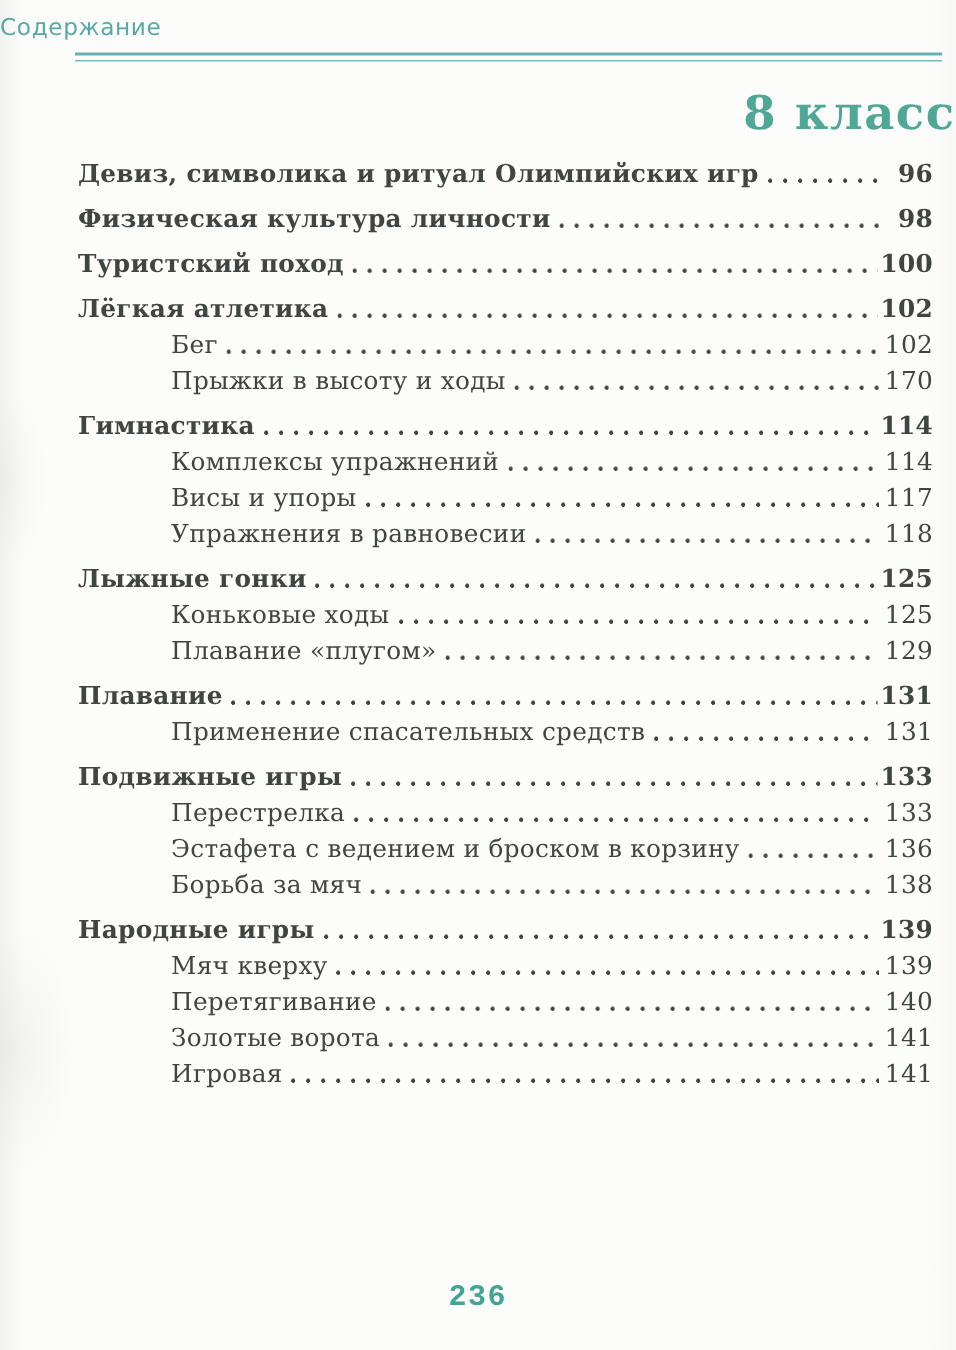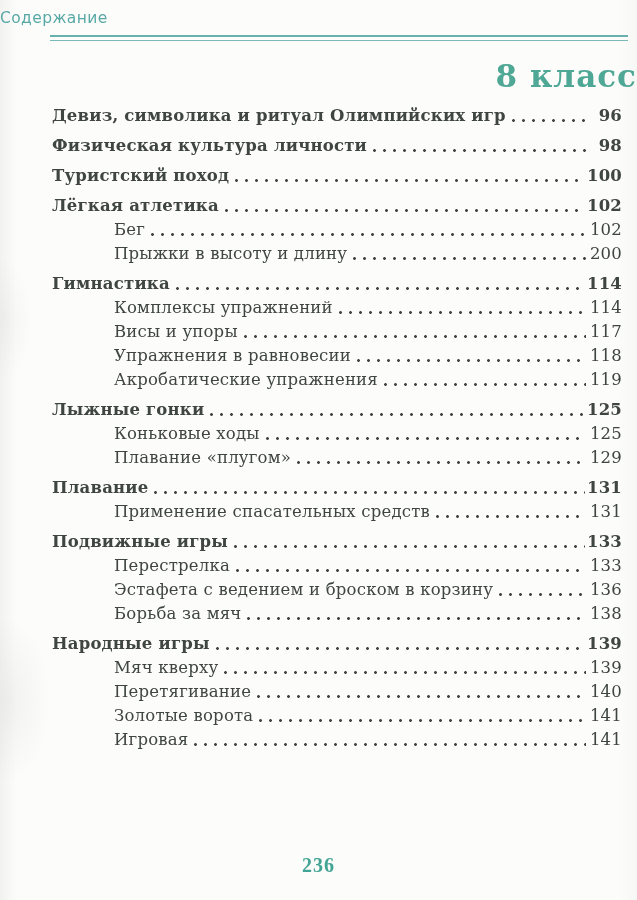--- a/index.html
+++ b/index.html
@@ -68,21 +68,21 @@
   .toc-page{
     min-width:34px;
     text-align:right;
     white-space:nowrap;
   }
   .folio{
     position:absolute;
     left:0;right:0;
     bottom:23px;
     text-align:center;
-    font-family:Liberation Serif, serif;
+    font-family:Liberation Mono, monospace;
     font-size:20px;
     font-weight:bold;
     letter-spacing:1px;
     color:#42a494;
   }
 </style>
 </head>
 <body>
 
 <div class="running-head">Содержание</div>
@@ -111,23 +111,23 @@
       <span class="toc-label">Лёгкая атлетика</span>
       <span class="dot-leader"></span>
       <span class="toc-page">102</span>
     </div>
     <div class="toc-row level1">
       <span class="toc-label">Бег</span>
       <span class="dot-leader"></span>
       <span class="toc-page">102</span>
     </div>
     <div class="toc-row level1">
-      <span class="toc-label">Прыжки в высоту и длину</span>
-      <span class="dot-leader"></span>
-      <span class="toc-page">200</span>
+      <span class="toc-label">Прыжки в высоту и ходы</span>
+      <span class="dot-leader"></span>
+      <span class="toc-page">170</span>
     </div>
     <div class="toc-row level0">
       <span class="toc-label">Гимнастика</span>
       <span class="dot-leader"></span>
       <span class="toc-page">114</span>
     </div>
     <div class="toc-row level1">
       <span class="toc-label">Комплексы упражнений</span>
       <span class="dot-leader"></span>
       <span class="toc-page">114</span>
@@ -135,25 +135,20 @@
     <div class="toc-row level1">
       <span class="toc-label">Висы и упоры</span>
       <span class="dot-leader"></span>
       <span class="toc-page">117</span>
     </div>
     <div class="toc-row level1">
       <span class="toc-label">Упражнения в равновесии</span>
       <span class="dot-leader"></span>
       <span class="toc-page">118</span>
     </div>
-    <div class="toc-row level1">
-      <span class="toc-label">Акробатические упражнения</span>
-      <span class="dot-leader"></span>
-      <span class="toc-page">119</span>
-    </div>
     <div class="toc-row level0">
       <span class="toc-label">Лыжные гонки</span>
       <span class="dot-leader"></span>
       <span class="toc-page">125</span>
     </div>
     <div class="toc-row level1">
       <span class="toc-label">Коньковые ходы</span>
       <span class="dot-leader"></span>
       <span class="toc-page">125</span>
     </div>

